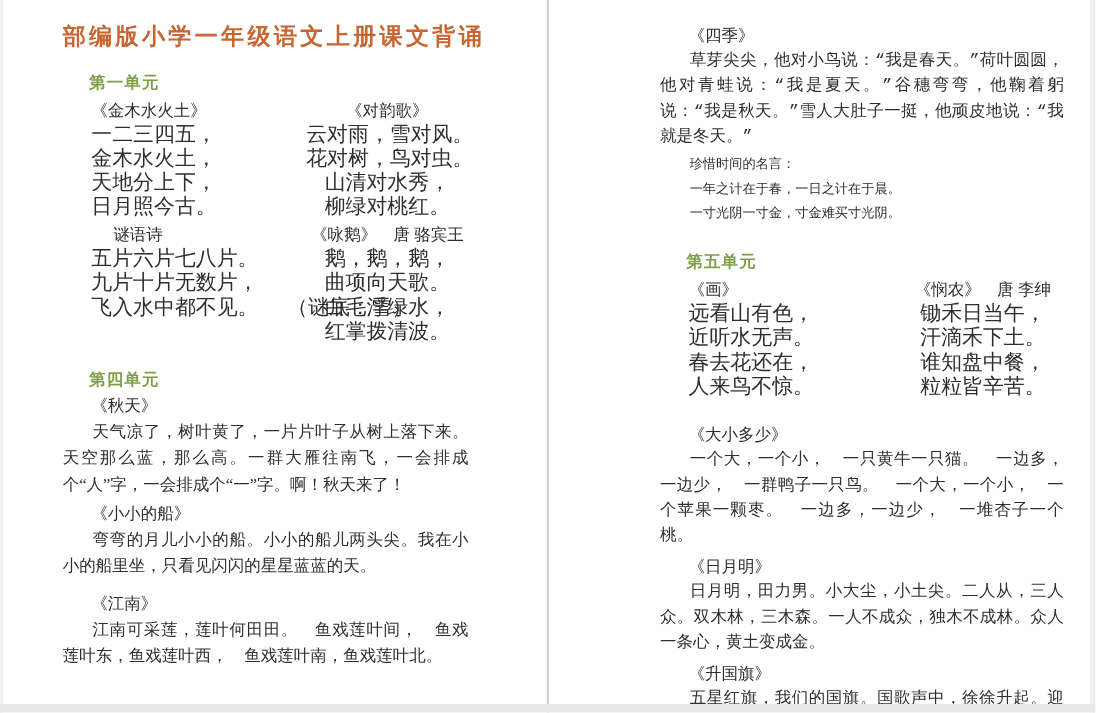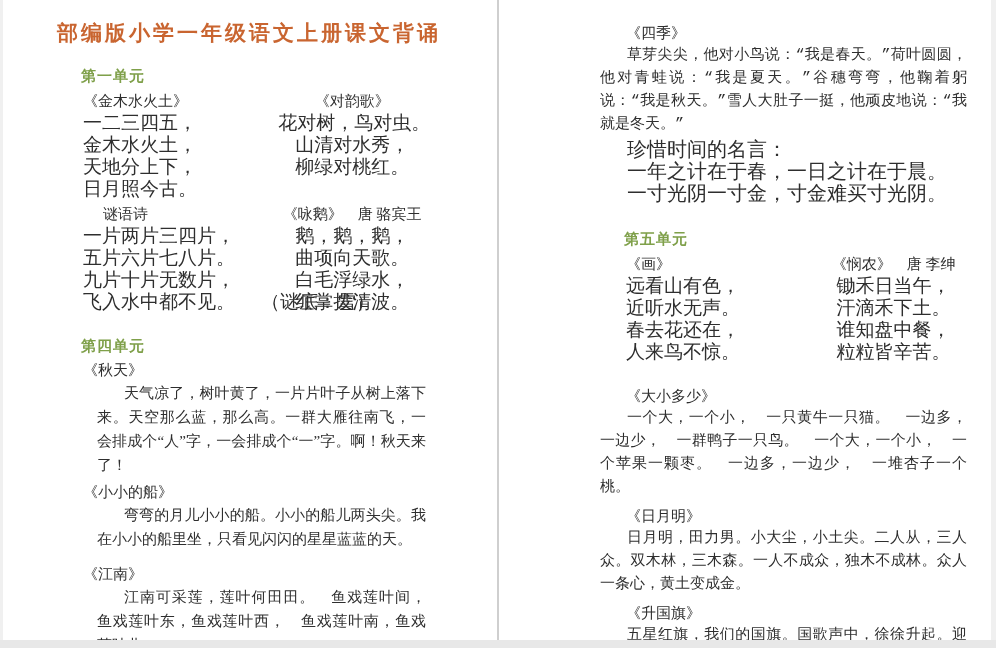--- a/index.html
+++ b/index.html
@@ -66,24 +66,24 @@
   .st-gap6  { margin-top: 6px; }
   .st-gap8  { margin-top: 8px; }
   .st-gap12 { margin-top: 12px; }
 
   .para {
     font-size: 15px;
     margin: 0;
     text-align: justify;
     text-indent: 27px;
   }
-  .para-left  { line-height: 24px; margin-left: 40px; }
+  .para-left  { line-height: 24px; }
   .para-right { line-height: 23px; font-family: Liberation Mono, monospace; }
 
-  .quote-line { font-size: 20px; line-height: 22px; padding-left: 27px; white-space: nowrap; }
+  .quote-line { font-size: 12px; line-height: 22px; padding-left: 27px; white-space: nowrap; }
 </style>
 </head>
 <body>
 
 <div class="canvas">
   <div class="spread">
 
     <div class="page page-left">
       <h1 class="doc-title">部编版小学一年级语文上册课文背诵</h1>
 
@@ -92,30 +92,30 @@
       <div class="pair">
         <div class="col1">
           <div class="ptitle">《金木水火土》</div>
           <div class="pline">一二三四五，</div>
           <div class="pline">金木水火土，</div>
           <div class="pline">天地分上下，</div>
           <div class="pline">日月照今古。</div>
         </div>
         <div class="col2">
           <div class="ptitle">《对韵歌》</div>
+          <div class="pline">云对雨，雪对风。</div>
           <div class="pline">花对树，鸟对虫。</div>
           <div class="pline">山清对水秀，</div>
           <div class="pline">柳绿对桃红。</div>
         </div>
       </div>
 
       <div class="pair mt24">
         <div class="col1">
           <div class="ptitle indent-sm">谜语诗</div>
-          <div class="pline">一片两片三四片，</div>
           <div class="pline">五片六片七八片。</div>
           <div class="pline">九片十片无数片，</div>
           <div class="pline riddle-line">
             <span>飞入水中都不见。</span>
             <span class="riddle-answer">（谜底：雪）</span>
           </div>
         </div>
         <div class="col2">
           <div class="ptitle">《咏鹅》　唐 骆宾王</div>
           <div class="pline">鹅，鹅，鹅，</div>

